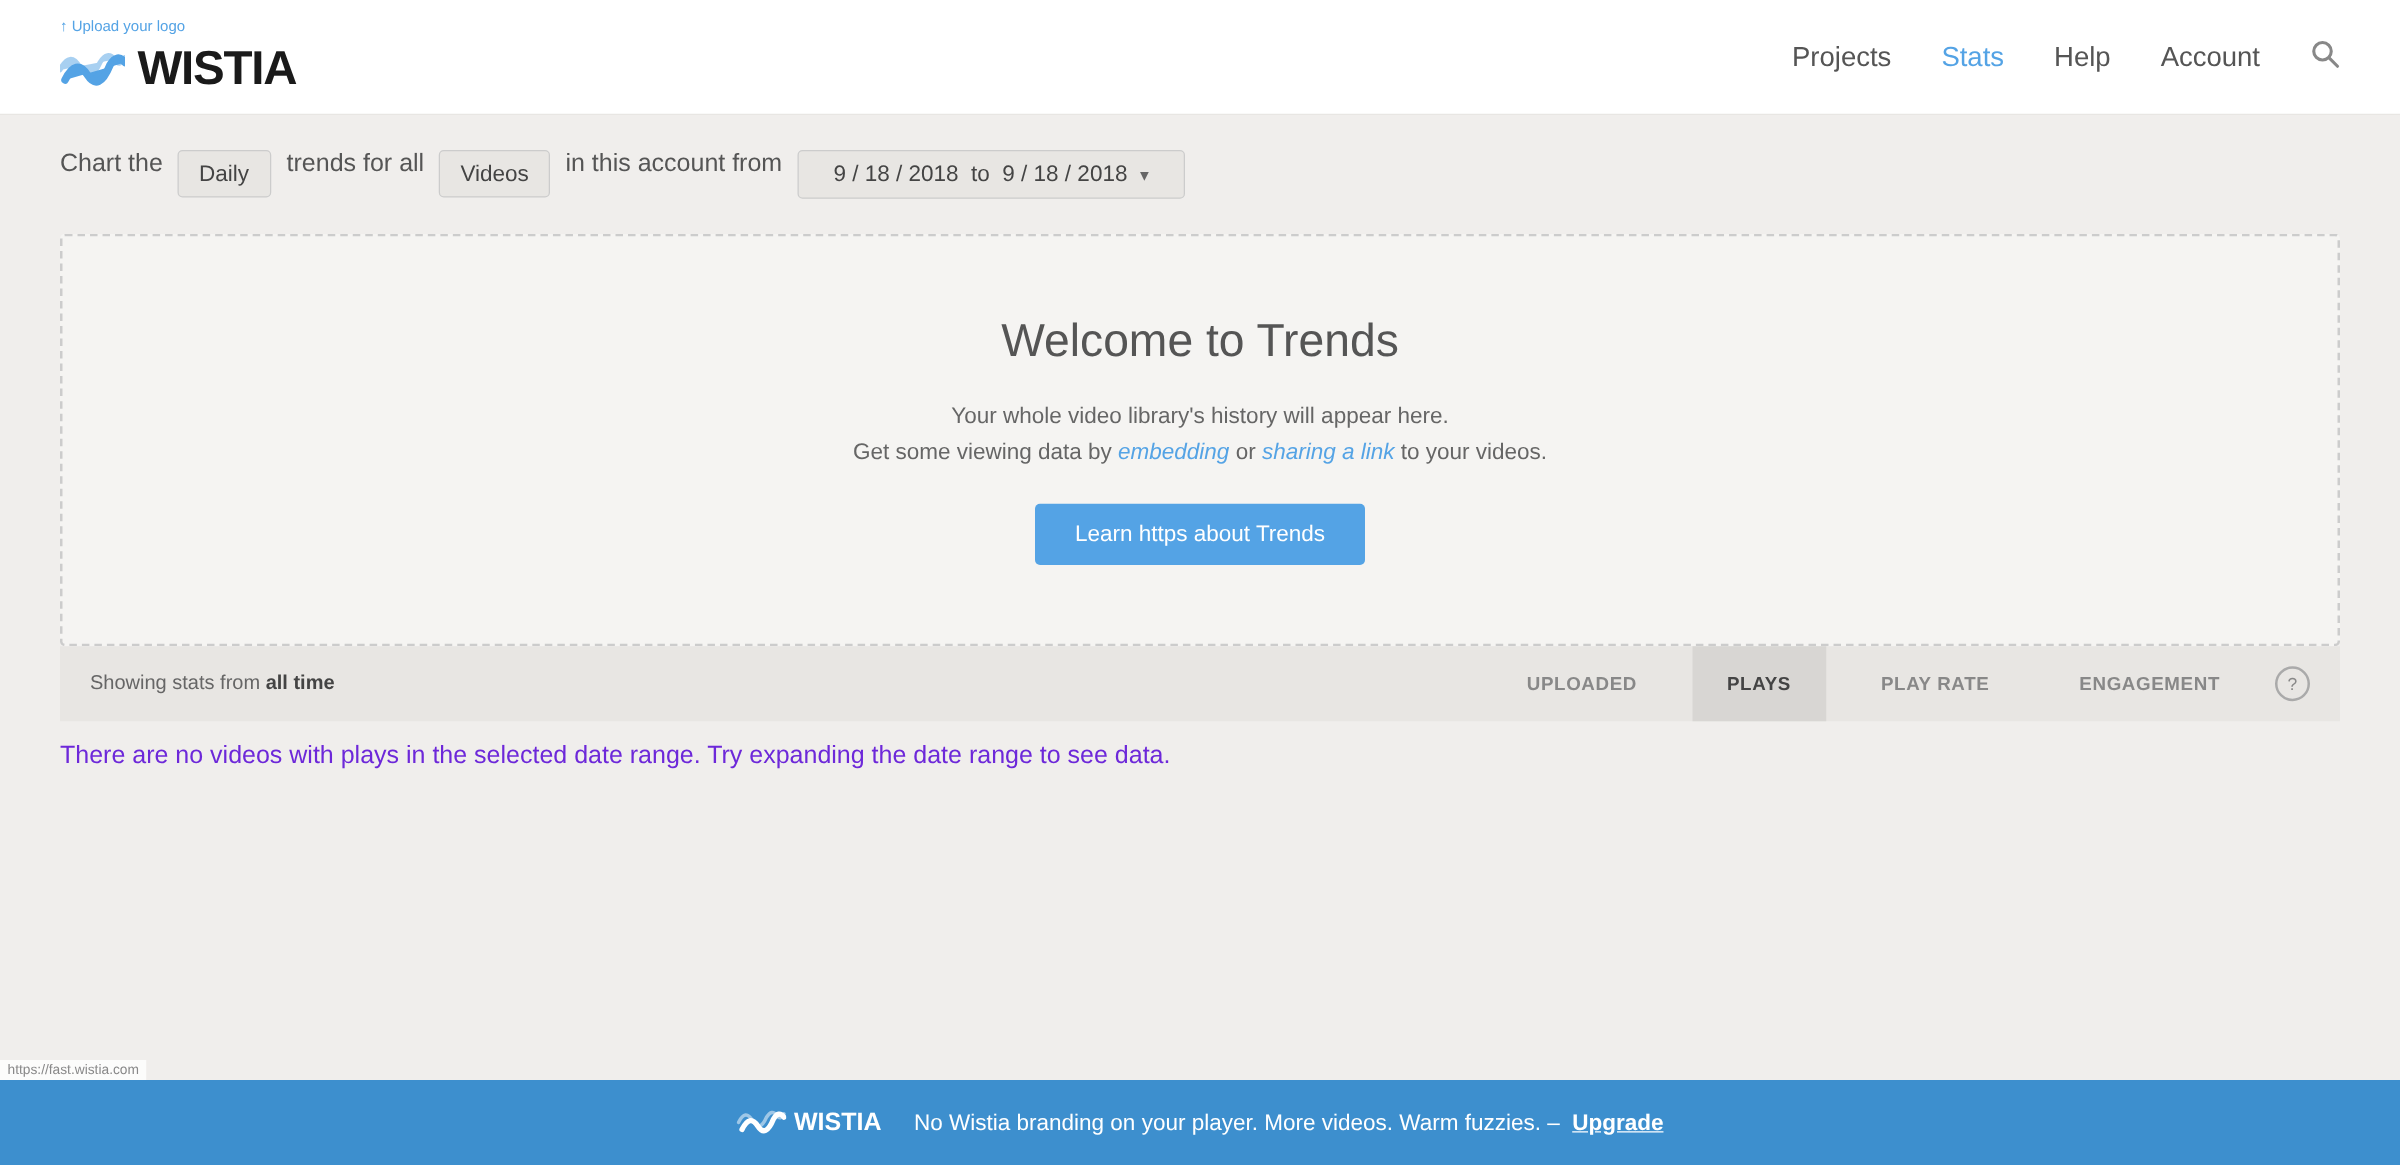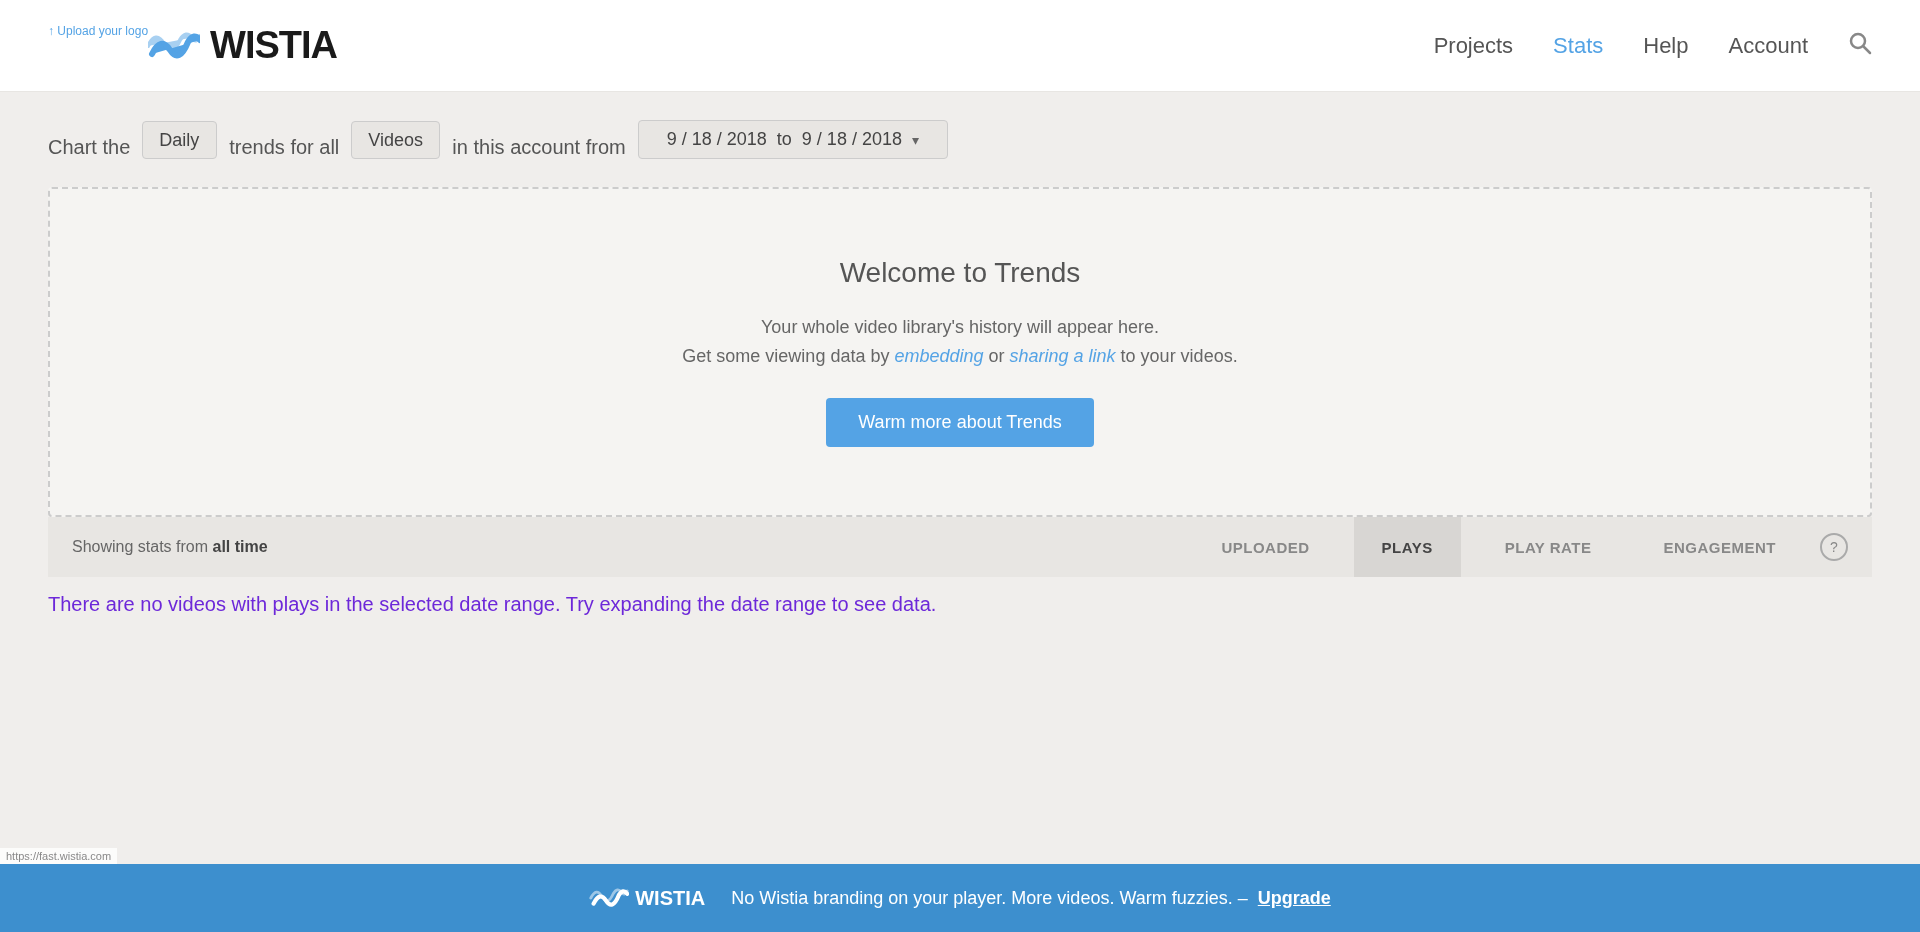--- a/index.html
+++ b/index.html
@@ -17,21 +17,21 @@
       height: 92px;
       display: flex;
       align-items: center;
       justify-content: space-between;
       padding: 0 48px;
       border-bottom: 1px solid #e8e6e3;
       position: relative;
     }
     .header-left {
       display: flex;
-      flex-direction: row;
+      flex-direction: column;
       align-items: flex-start;
     }
     .upload-logo-link {
       font-size: 12px;
       color: #54a3e5;
       text-decoration: none;
       margin-bottom: 6px;
     }
     .logo-area {
       display: flex;
@@ -65,21 +65,21 @@
       cursor: pointer;
       color: #888;
       font-size: 22px;
     }
 
     
     .filter-bar {
       background: #f0eeec;
       padding: 28px 48px;
       display: flex;
-      align-items: flex-end;
+      align-items: flex-start;
       gap: 12px;
       font-size: 20px;
       color: #555;
     }
     .filter-select {
       background: #e8e6e3;
       border: 1px solid #ccc;
       border-radius: 4px;
       padding: 8px 16px;
       font-size: 18px;
@@ -111,21 +111,21 @@
       background: #f5f4f2;
       min-height: 330px;
       display: flex;
       flex-direction: column;
       align-items: center;
       justify-content: center;
       padding: 40px;
       text-align: center;
     }
     .welcome-title {
-      font-size: 28px;
+      font-size: 37px;
       font-weight: 400;
       color: #555;
       margin-bottom: 24px;
     }
     .welcome-desc {
       font-size: 18px;
       color: #666;
       line-height: 1.6;
       margin-bottom: 28px;
     }
@@ -297,21 +297,21 @@
     <span class="date-arrow">▾</span>
   </div>
 </div>
 
 <div class="chart-container">
   <h2 class="welcome-title">Welcome to Trends</h2>
   <p class="welcome-desc">
     <span>Your whole video library's history will appear here.</span><br>
     <span>Get some viewing data by </span><a href="#">embedding</a><span> or </span><a href="#">sharing a link</a><span> to your videos.</span>
   </p>
-  <button class="learn-more-btn">Warm more about Trends</button>
+  <button class="learn-more-btn">Learn https about Trends</button>
 </div>
 
 <div class="stats-bar">
   <span class="stats-label">
     <span>Showing stats from</span> <strong>all time</strong>
   </span>
   <div class="stats-tabs">
     <button class="stats-tab">UPLOADED</button>
     <button class="stats-tab active">PLAYS</button>
     <button class="stats-tab">PLAY RATE</button>

